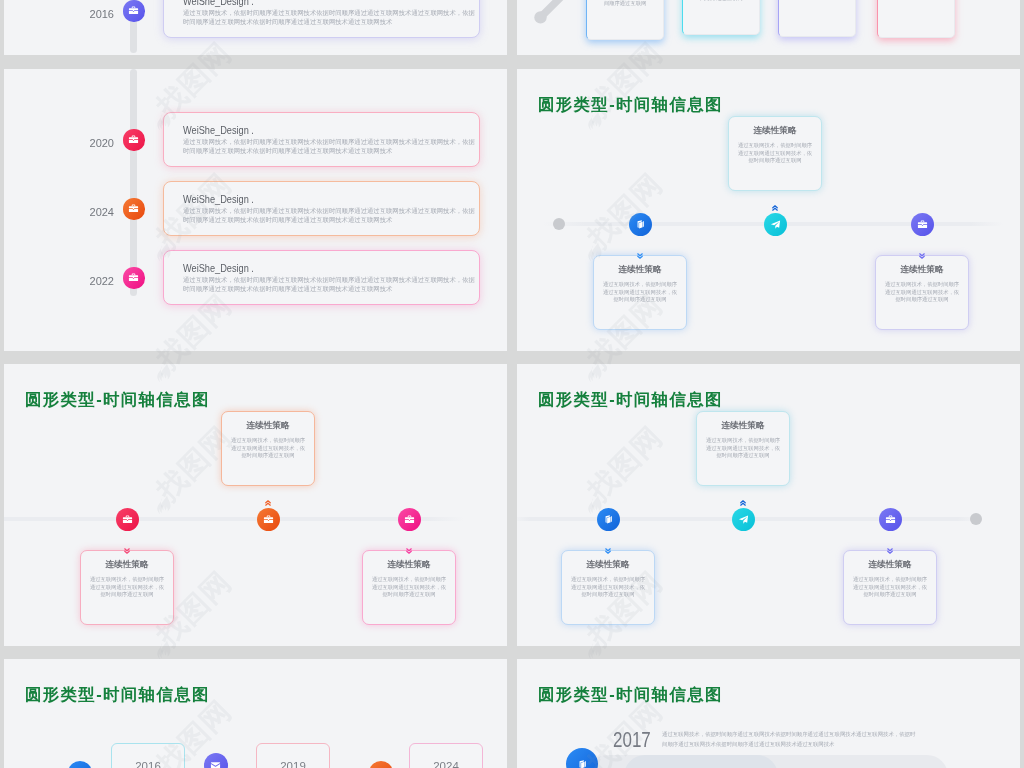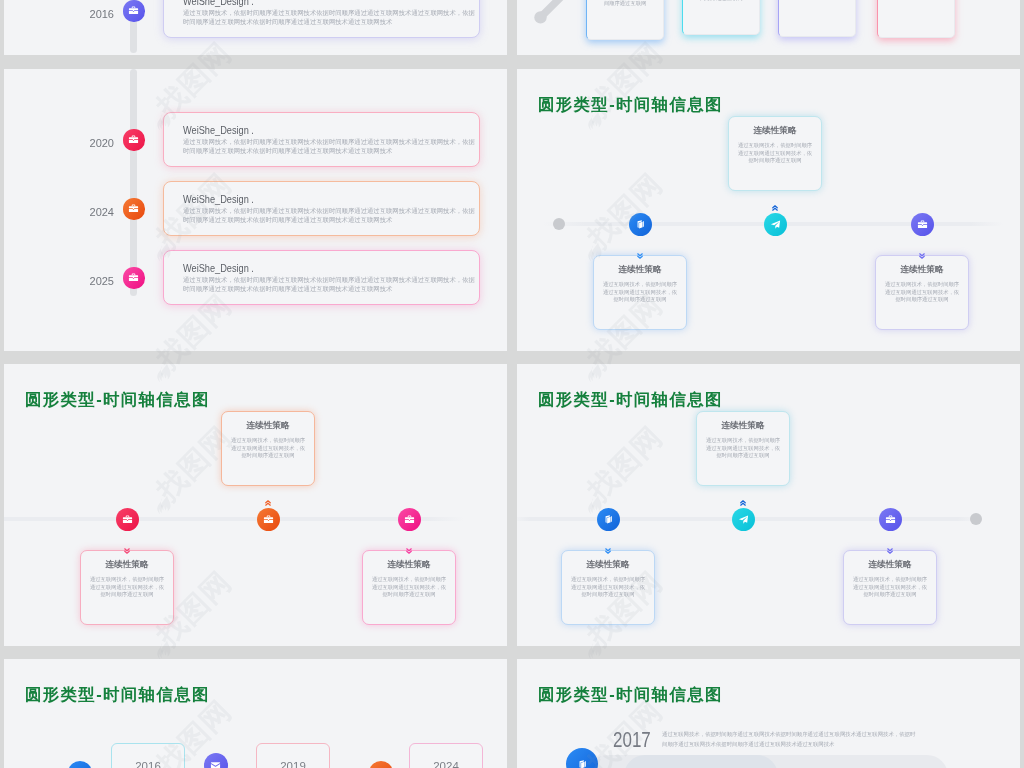--- a/index.html
+++ b/index.html
@@ -95,21 +95,21 @@
         <svg viewBox="0 0 24 24">
           <path d="M9.8 3.0h4.4c.9 0 1.6.7 1.6 1.6v2.0h-1.9V5.0h-3.8v1.6H8.2V4.6c0-.9.7-1.6 1.6-1.6z"></path>
           <path d="M3.0 7.0h18c.6 0 1.0.5 1.0 1.0v3.3h-8.7v1.6h-2.6v-1.6H2.0V8.0c0-.5.4-1.0 1.0-1.0z"></path>
           <path d="M2.0 13.0h8.7v1.6h2.6v-1.6h8.7v5.9c0 .6-.4 1.0-1.0 1.0H3.0c-.6 0-1.0-.4-1.0-1.0v-5.9z"></path>
         </svg>
       </div>
     <div class="vcard" style="left:159px;top:112px;width:317px;height:55px;border:1px solid #f5bb9d;box-shadow:0 1px 9px rgba(245,150,110,.35)">
         <div class="vct">WeiShe_Design .</div>
         <div class="vcb">通过互联网技术，依据时间顺序通过互联网技术依据时间顺序通过通过互联网技术通过互联网技术，依据时间顺序通过互联网技术依据时间顺序通过通过互联网技术通过互联网技术</div>
       </div>
-    <div class="vyear" style="top:206px">2025</div>
+    <div class="vyear" style="top:206px">2022</div>
     <div class="node" style="left:119.4px;top:198.4px;width:21.2px;height:21.2px;background:linear-gradient(135deg,#fb4aa6,#ef0f82)">
         <svg viewBox="0 0 24 24">
           <path d="M9.8 3.0h4.4c.9 0 1.6.7 1.6 1.6v2.0h-1.9V5.0h-3.8v1.6H8.2V4.6c0-.9.7-1.6 1.6-1.6z"></path>
           <path d="M3.0 7.0h18c.6 0 1.0.5 1.0 1.0v3.3h-8.7v1.6h-2.6v-1.6H2.0V8.0c0-.5.4-1.0 1.0-1.0z"></path>
           <path d="M2.0 13.0h8.7v1.6h2.6v-1.6h8.7v5.9c0 .6-.4 1.0-1.0 1.0H3.0c-.6 0-1.0-.4-1.0-1.0v-5.9z"></path>
         </svg>
       </div>
     <div class="vcard" style="left:159px;top:181px;width:317px;height:55px;border:1px solid #f9a9cf;box-shadow:0 1px 9px rgba(248,130,190,.38)">
         <div class="vct">WeiShe_Design .</div>
         <div class="vcb">通过互联网技术，依据时间顺序通过互联网技术依据时间顺序通过通过互联网技术通过互联网技术，依据时间顺序通过互联网技术依据时间顺序通过通过互联网技术通过互联网技术</div>

